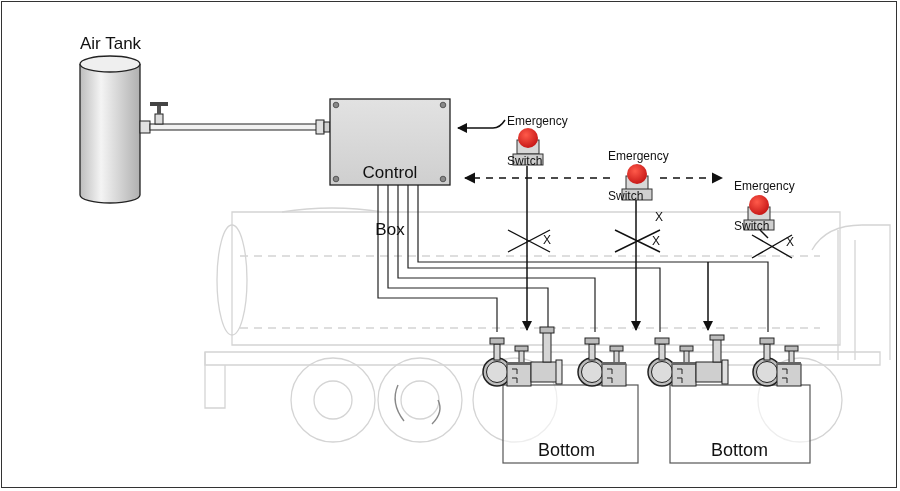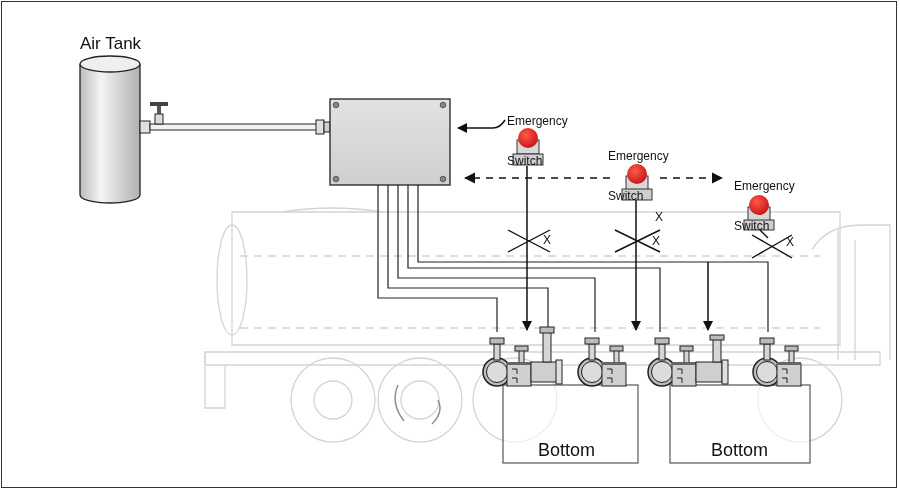--- a/index.html
+++ b/index.html
@@ -164,20 +164,24 @@
       <rect x="556" y="360" width="6" height="24" fill="#e0e0e0"></rect>
       <rect x="696" y="362" width="26" height="20" fill="#cfcfcf"></rect>
       <rect x="713" y="338" width="8" height="24" fill="#d5d5d5"></rect>
       <rect x="710" y="335" width="14" height="5" fill="#bbb"></rect>
       <rect x="722" y="360" width="6" height="24" fill="#e0e0e0"></rect>
     </g>
   </svg>
 
   <div class="lbl lbl-tank" style="left:80px;top:34px;">Air Tank</div>
 
+  <div class="lbl lbl-cb" style="left:350px;top:125px;width:80px;">
+    <div>Control</div>
+    <div>Box</div>
+  </div>
 
   <div class="lbl lbl-sw" style="left:507px;top:89px;">
     <div>Emergency</div>
     <div>Switch</div>
   </div>
   <div class="lbl lbl-sw" style="left:608px;top:124px;">
     <div>Emergency</div>
     <div>Switch</div>
   </div>
   <div class="lbl lbl-sw" style="left:734px;top:154px;">

